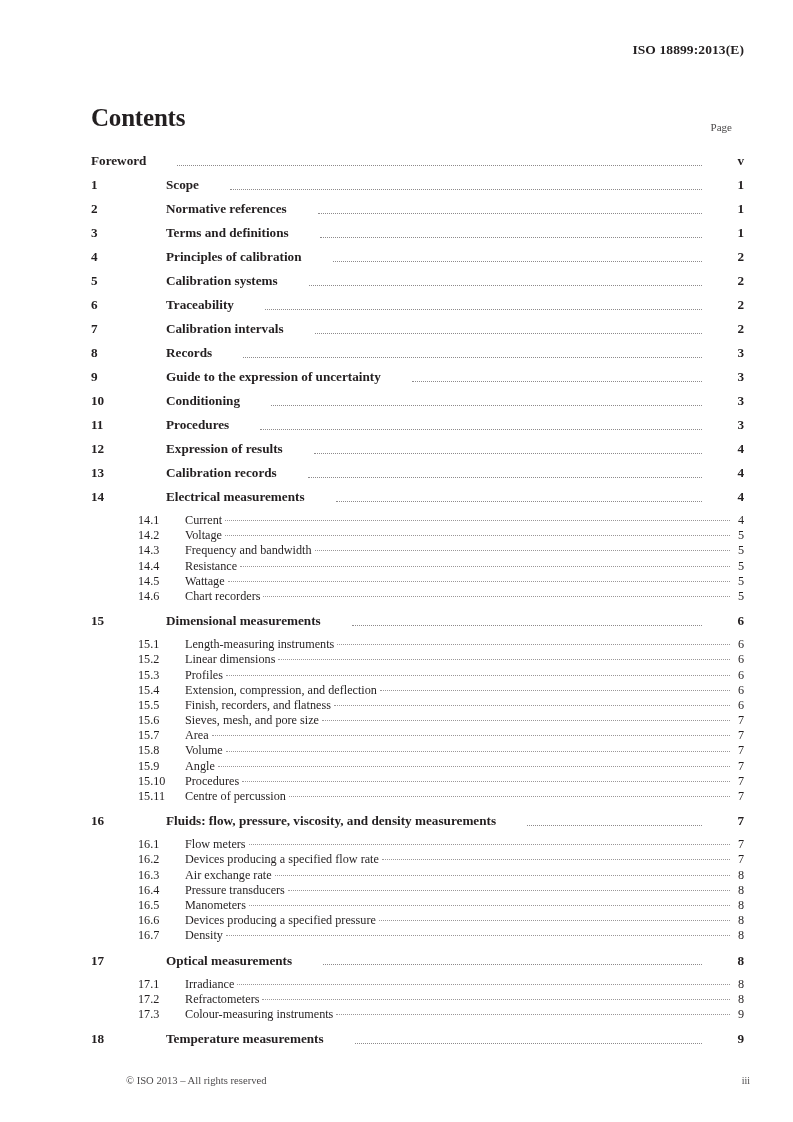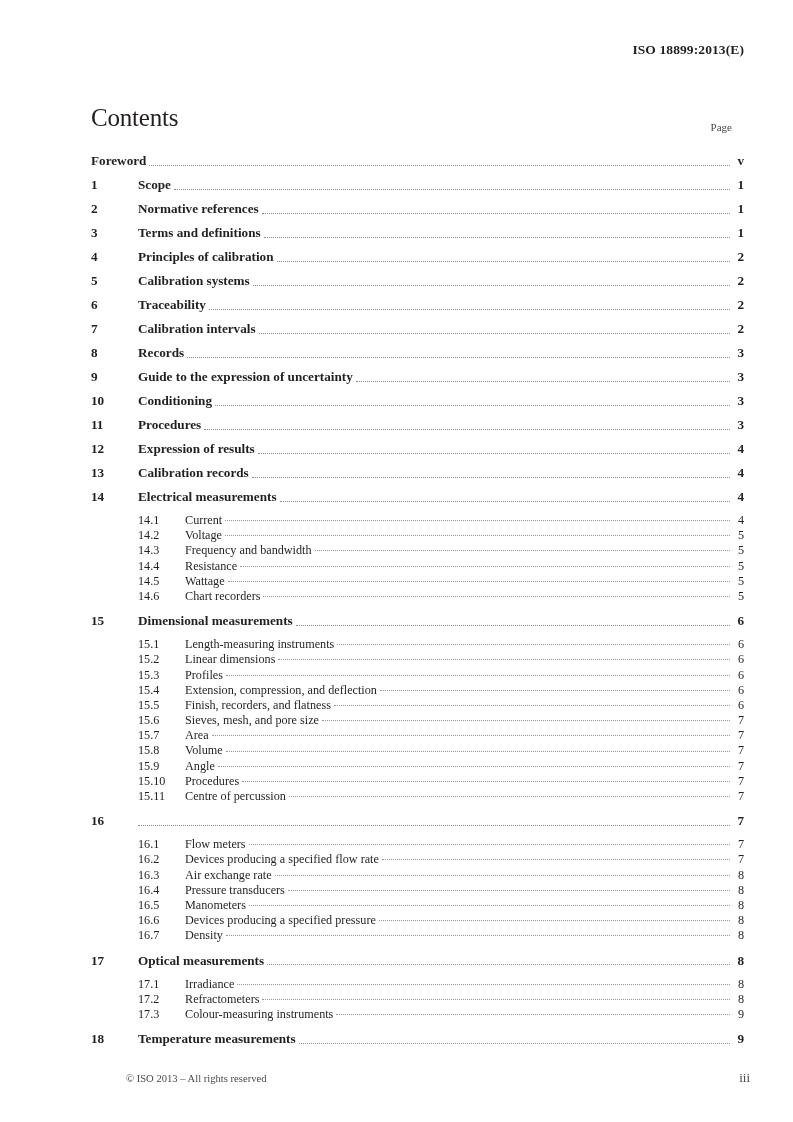--- a/index.html
+++ b/index.html
@@ -38,21 +38,21 @@
     top: 104px;
     left: 91px;
     right: 49px;
     height: 40px;
   }
   .contents-title {
     position: absolute;
     left: 0;
     top: 0;
     font-family: "Liberation Serif", "DejaVu Serif", serif;
-    font-weight: normal;
+    font-weight: bold;
     font-size: 25px;
     letter-spacing: -0.2px;
     color: #231f20;
   }
   .page-label {
     position: absolute;
     right: 12px;
     top: 17px;
     font-size: 11px;
     color: #4c4a4b;
@@ -72,20 +72,21 @@
     width: 100%;
     white-space: nowrap;
   }
 
   
   .toc-entry.lvl1 {
     height: 24px;
     font-weight: bold;
     font-size: 13.2px;
     color: #231f20;
+    gap: 28px;
   }
   .toc-entry.lvl1 .num {
     width: 47px;
     flex: 0 0 47px;
     font-weight: bold;
   }
   .toc-entry.lvl1 .label {
     flex: 0 0 auto;
     padding-right: 3px;
   }
@@ -150,21 +151,21 @@
     bottom: 36px;
     left: 91px;
     right: 43px;
     display: flex;
     justify-content: space-between;
     align-items: baseline;
     font-size: 10.6px;
     color: #4c4a4b;
     margin-left: 35px;
   }
-  .footer .folio { font-size: 13px; }
+  .footer .folio { font-size: 10px; }
 </style>
 </head>
 <body>
 
 <div class="page">
 
   <div class="doc-header">ISO 18899:2013(E)</div>
 
   <div class="title-row">
     <div class="contents-title">Contents</div>
@@ -366,20 +367,21 @@
       </div>
       <div class="toc-entry lvl2">
         <span class="num">15.11</span>
         <span class="label">Centre of percussion</span>
         <span class="leader"></span>
         <span class="pg">7</span>
       </div>
       <div class="group-gap"></div>
       <div class="toc-entry lvl1">
         <span class="num">16</span>
+        <span class="label">Fluids: flow, pressure, viscosity, and density measurements</span>
         <span class="leader"></span>
         <span class="pg">7</span>
       </div>
       <div class="toc-entry lvl2">
         <span class="num">16.1</span>
         <span class="label">Flow meters</span>
         <span class="leader"></span>
         <span class="pg">7</span>
       </div>
       <div class="toc-entry lvl2">

